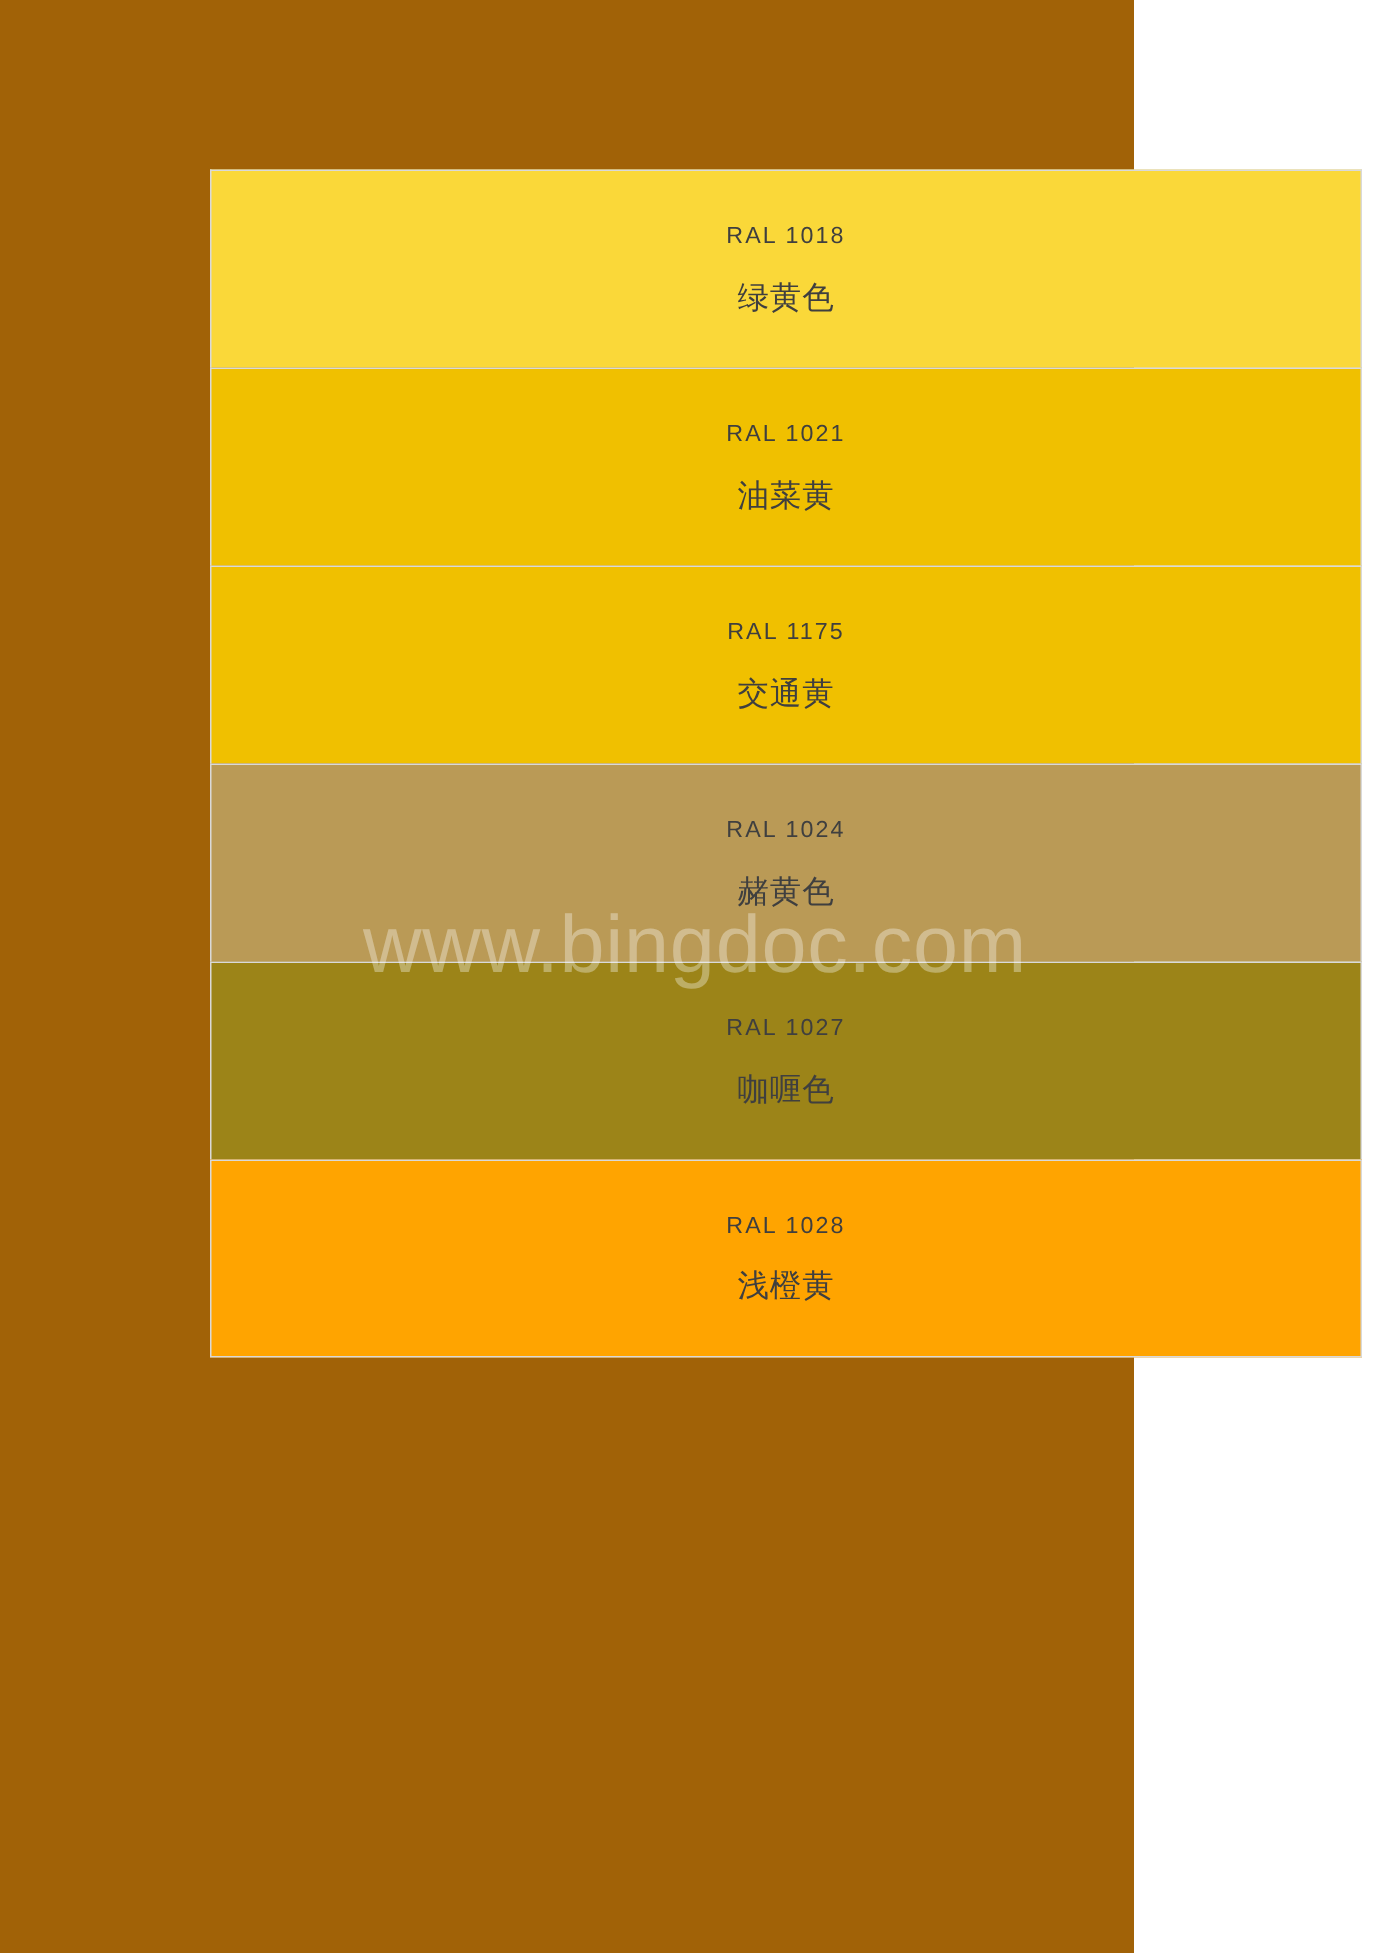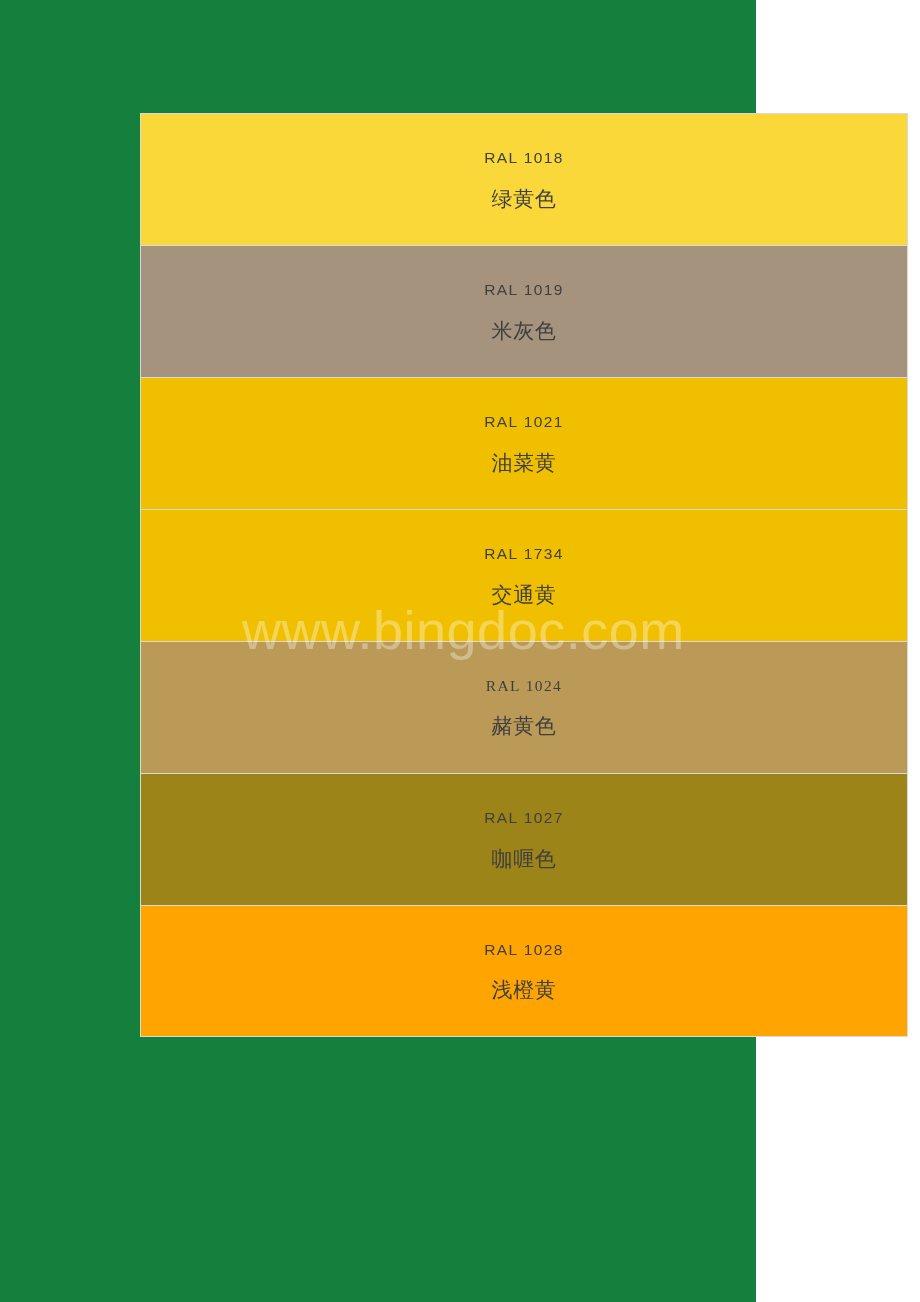--- a/index.html
+++ b/index.html
@@ -13,21 +13,21 @@
     position: relative;
     overflow: hidden;
     font-family: "Liberation Sans", "DejaVu Sans", sans-serif;
   }
 
   #page {
     position: absolute;
     left: 0; top: 0;
     width: 756px;
     height: 1302px;
-    background: #15803d;
+    background: #a16207;
   }
 
   #swatch-table {
     position: absolute;
     left: 140px;
     top: 113px;
     width: 768px;
     border-collapse: separate;
     border-spacing: 0;
   }
@@ -103,50 +103,42 @@
 
       <tr class="swatch-row">
         <td class="swatch-cell" style="background-color: rgb(250, 216, 57);">
           <div class="swatch-inner">
             <div class="ral-code">RAL  1018</div>
             <div class="ral-name">绿黄色</div>
           </div>
         </td>
       </tr>
 
-      <tr class="swatch-row">
-        <td class="swatch-cell" style="background-color: rgb(165, 147, 126);">
-          <div class="swatch-inner">
-            <div class="ral-code">RAL  1019</div>
-            <div class="ral-name">米灰色</div>
-          </div>
-        </td>
-      </tr>
 
 
       <tr class="swatch-row">
         <td class="swatch-cell" style="background-color: rgb(240, 192, 0);">
           <div class="swatch-inner">
             <div class="ral-code">RAL  1021</div>
             <div class="ral-name">油菜黄</div>
           </div>
         </td>
       </tr>
 
       <tr class="swatch-row">
         <td class="swatch-cell" style="background-color: rgb(240, 192, 0);">
           <div class="swatch-inner">
-            <div class="ral-code">RAL  1734</div>
+            <div class="ral-code">RAL  1175</div>
             <div class="ral-name">交通黄</div>
           </div>
         </td>
       </tr>
 
       <tr class="swatch-row">
-        <td class="swatch-cell" style="background-color: rgb(186, 154, 86); font-family: Liberation Serif, serif;">
+        <td class="swatch-cell" style="background-color: rgb(186, 154, 86);">
           <div class="swatch-inner">
             <div class="ral-code">RAL  1024</div>
             <div class="ral-name">赭黄色</div>
           </div>
         </td>
       </tr>
 
       <tr class="swatch-row">
         <td class="swatch-cell" style="background-color: rgb(156, 132, 24);">
           <div class="swatch-inner">

